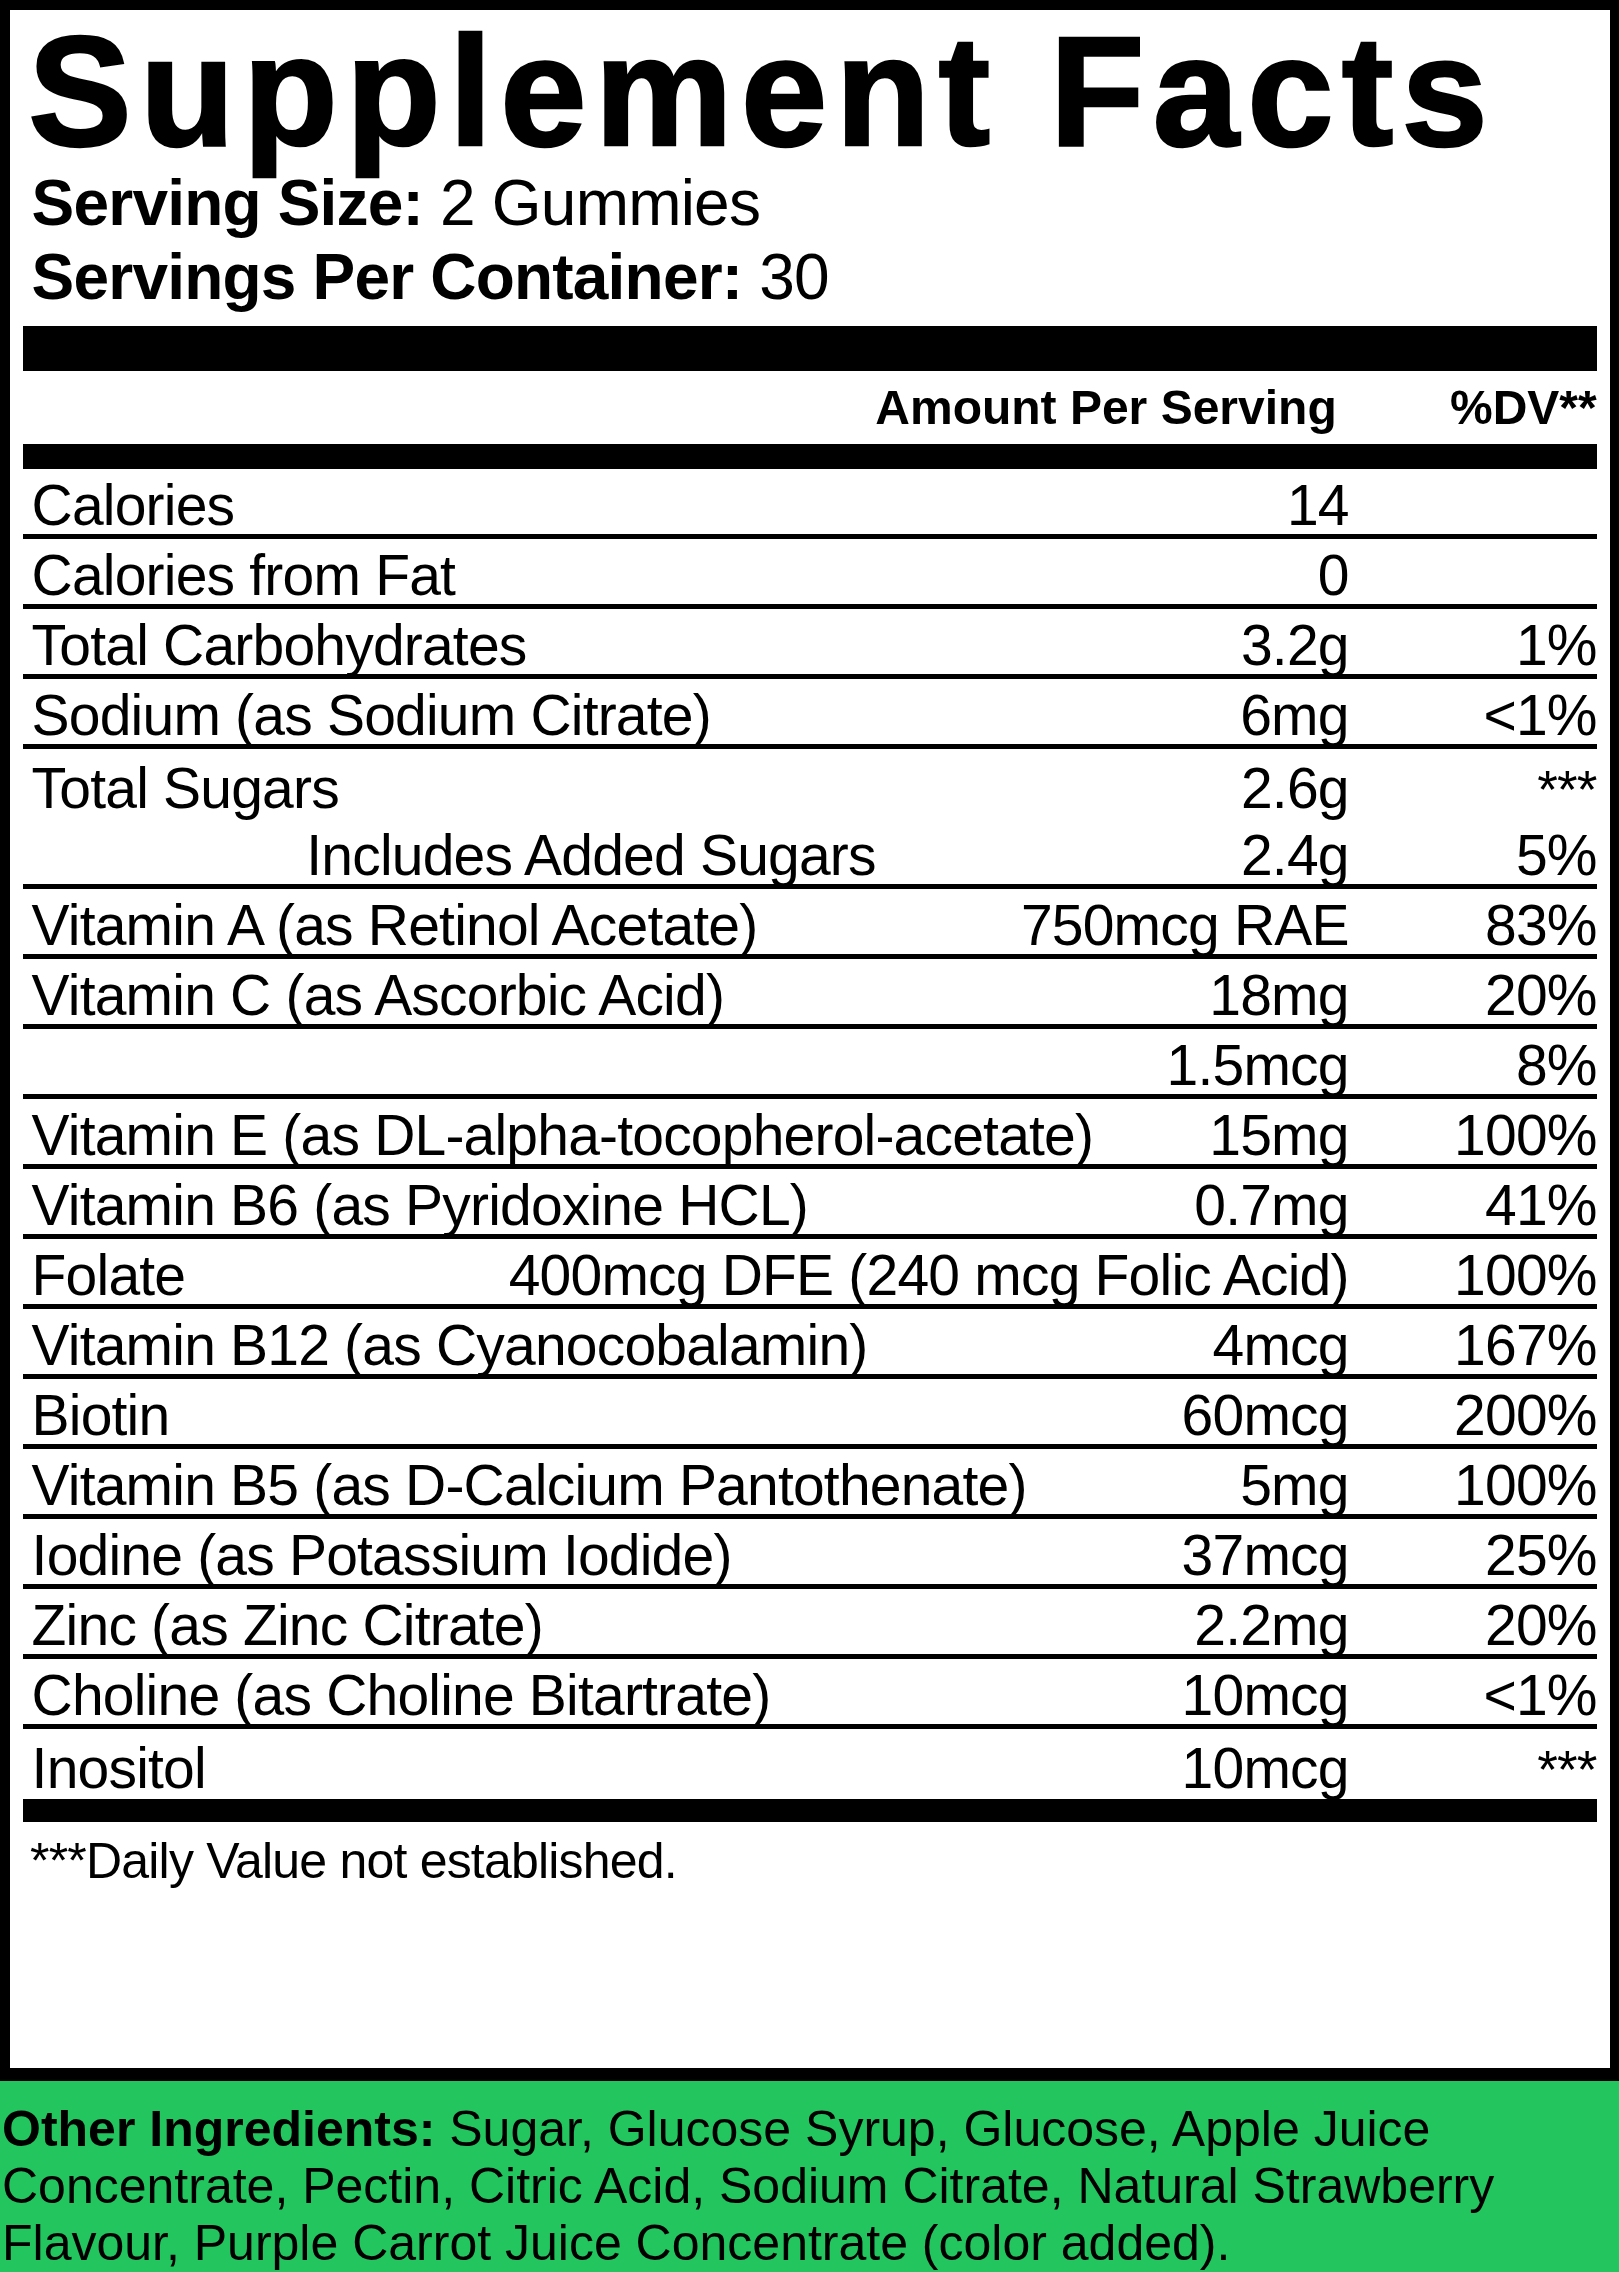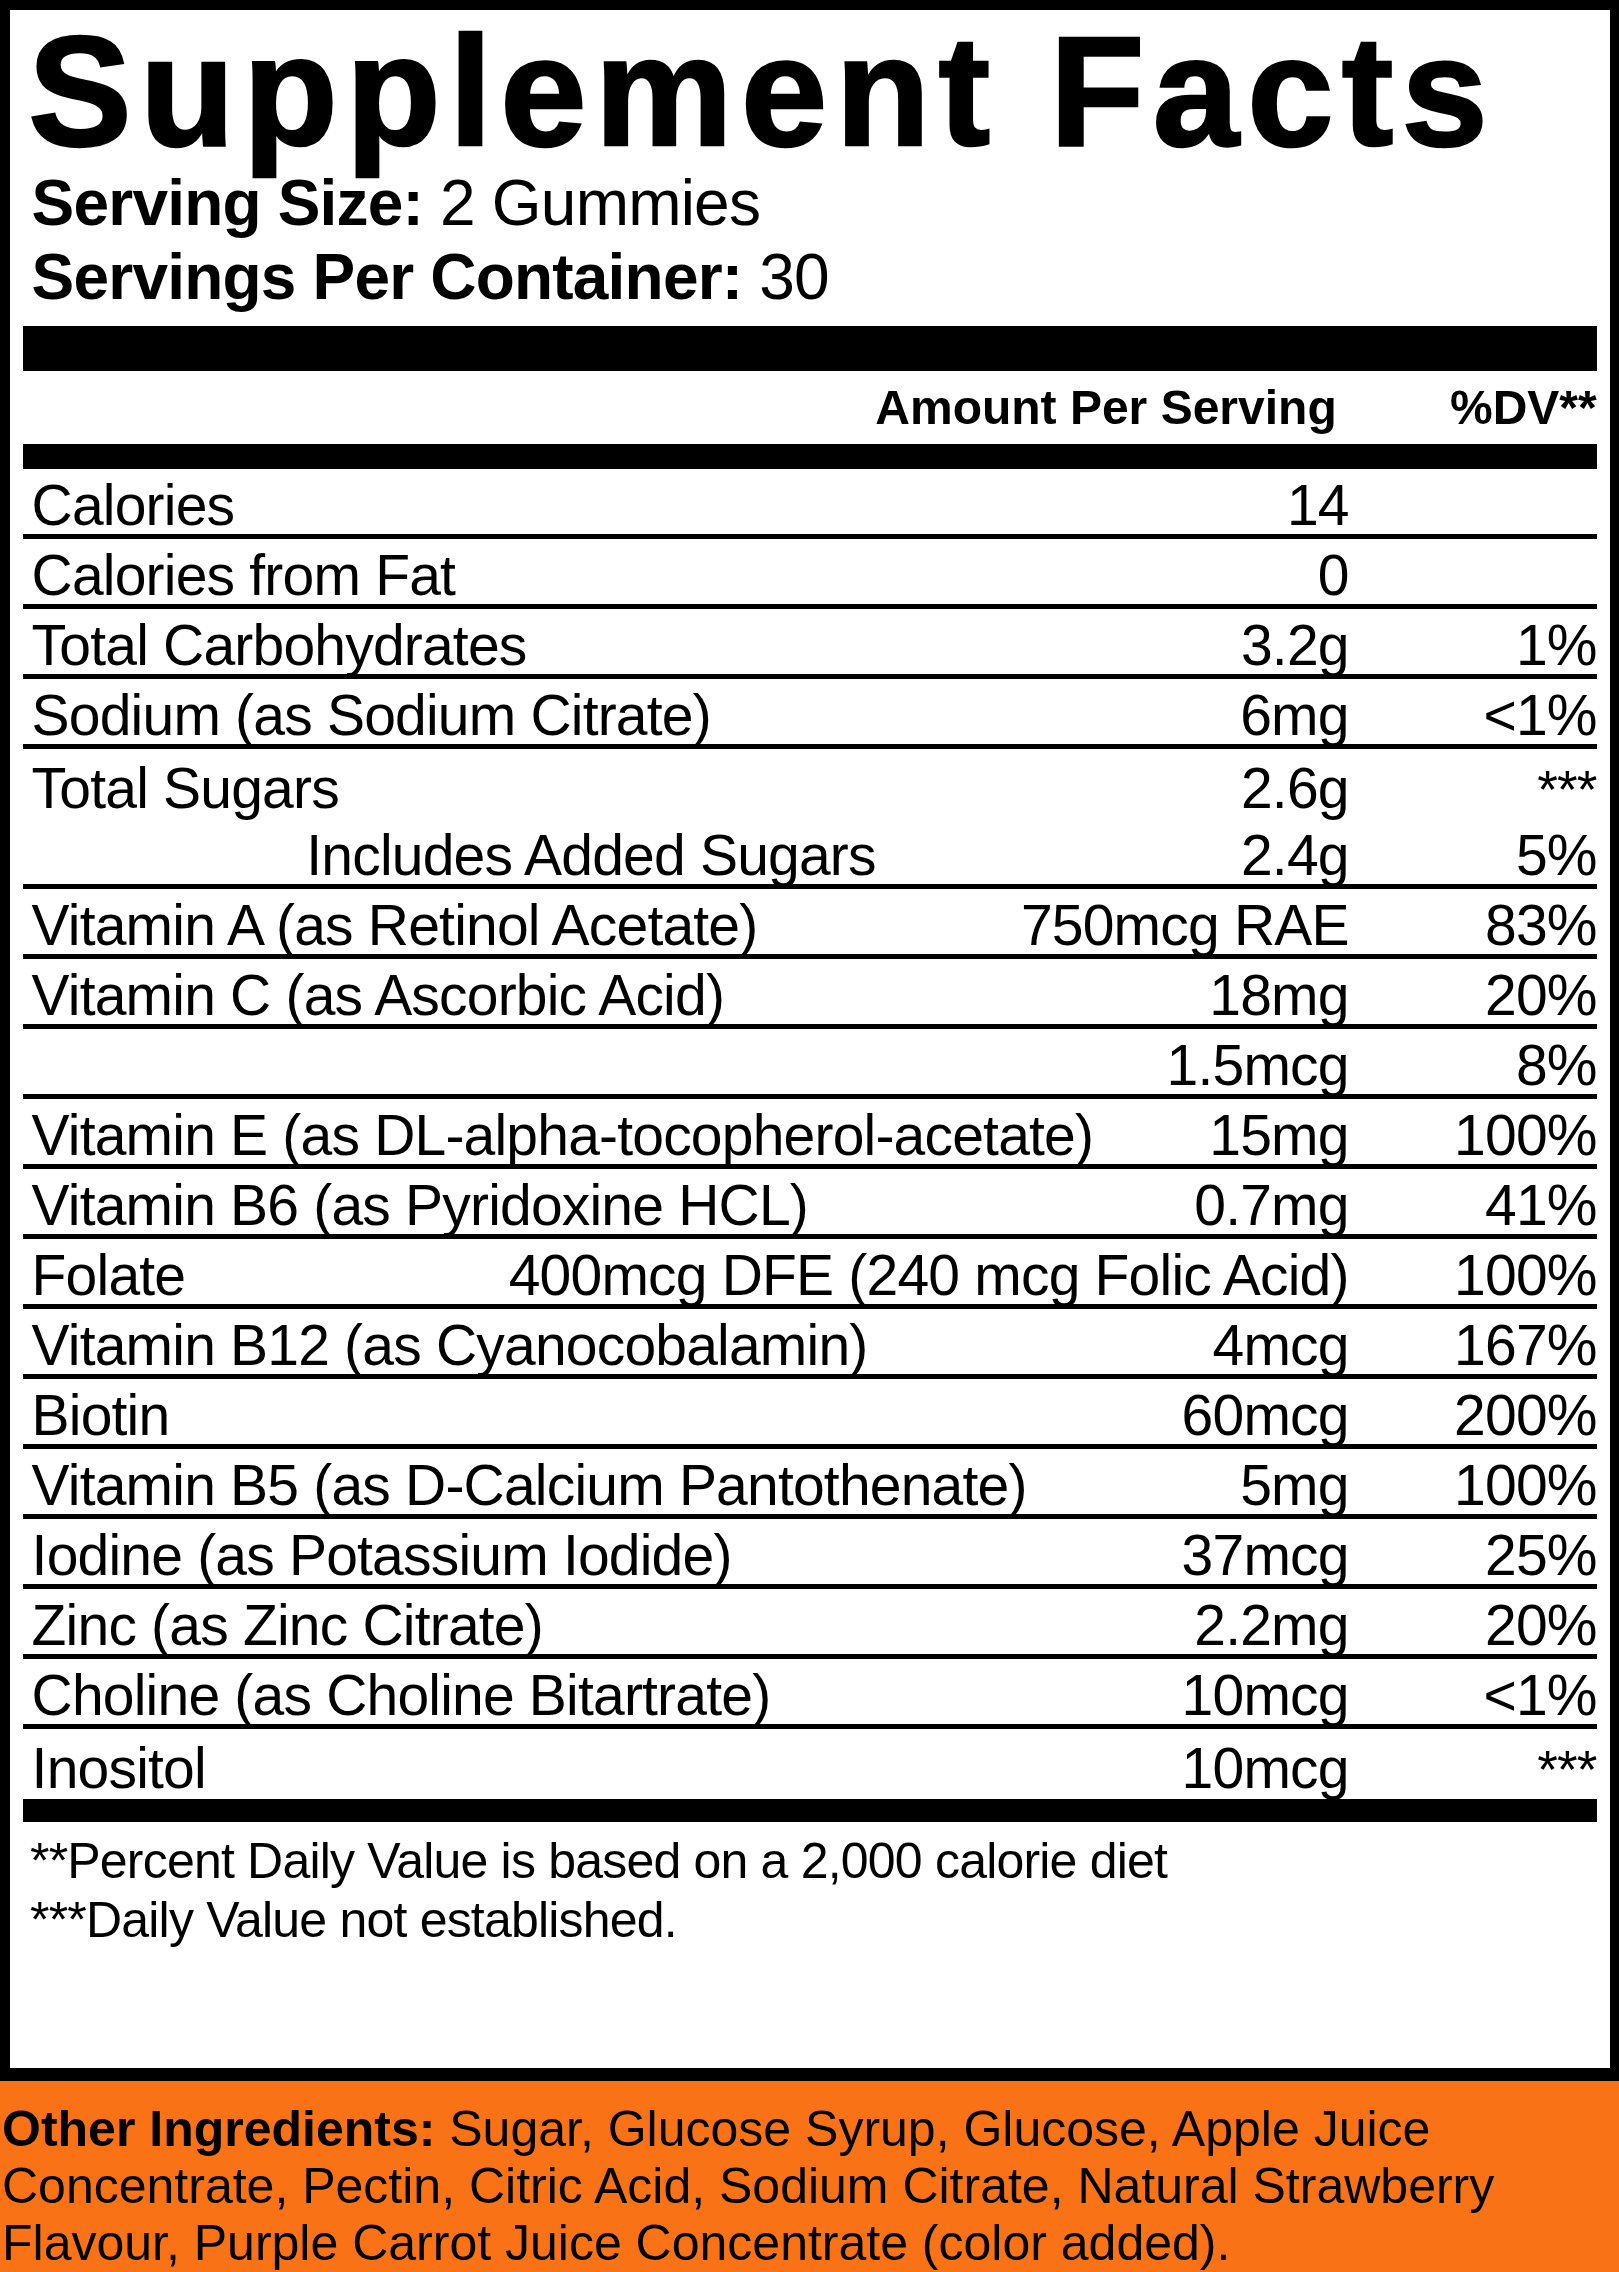--- a/index.html
+++ b/index.html
@@ -9,21 +9,21 @@
     width: 1620px;
     height: 2273px;
     overflow: hidden;
     font-family: "Liberation Sans", "DejaVu Sans", sans-serif;
     color: #000000;
   }
   .canvas {
     position: relative;
     width: 1620px;
     height: 2273px;
-    background: #f97316;
+    background: #22c55e;
   }
   .facts-box {
     box-sizing: border-box;
     width: 1620px;
     height: 2081px;
     border: 10px solid #000000;
     border-bottom-width: 13.3px;
     padding: 0 13.3px;
     overflow: hidden;
     background: #ffffff;
@@ -250,21 +250,20 @@
   <div class="row nb">
     <span class="nname">Inositol</span>
     <span class="namt">10mcg</span>
     <span class="ndv stars">***</span>
   </div>
 </div>
 
     <div class="bar bar-sub"></div>
 
     <div class="footnotes">
-      <div>**Percent Daily Value is based on a 2,000 calorie diet</div>
       <div>***Daily Value not established.</div>
     </div>
 
   </div>
 
   <p class="other-ing">
     <span class="lead">Other Ingredients:</span><span> Sugar, Glucose Syrup, Glucose, Apple Juice Concentrate, Pectin, Citric Acid, Sodium Citrate, Natural Strawberry Flavour, Purple Carrot Juice Concentrate (color added).</span>
   </p>
 
 </div>

